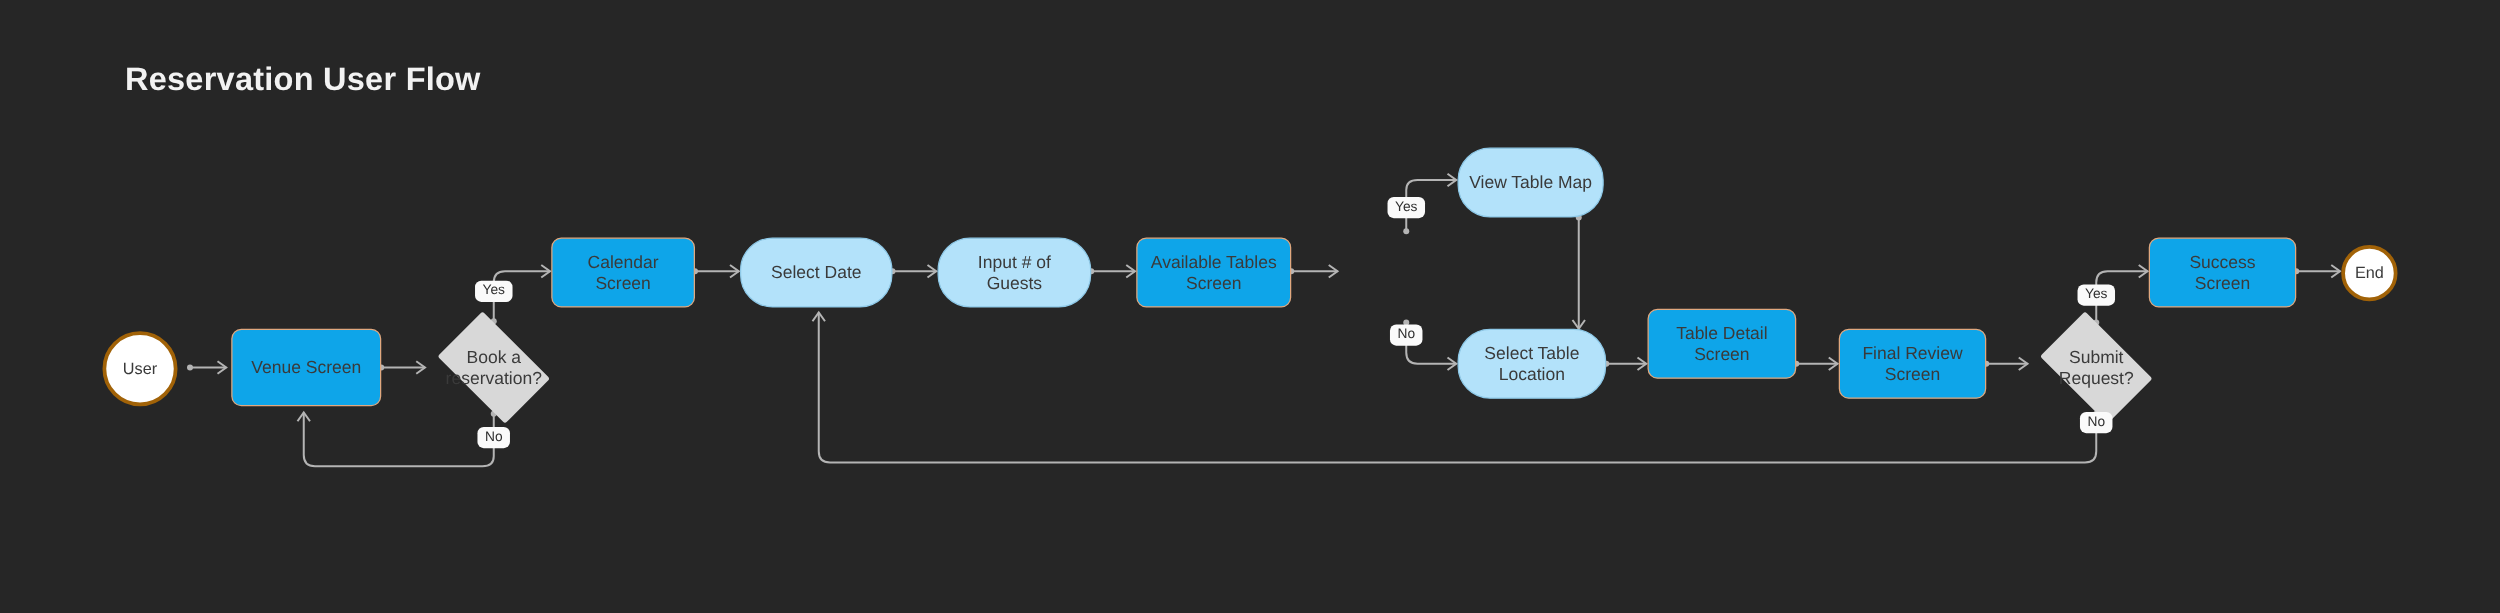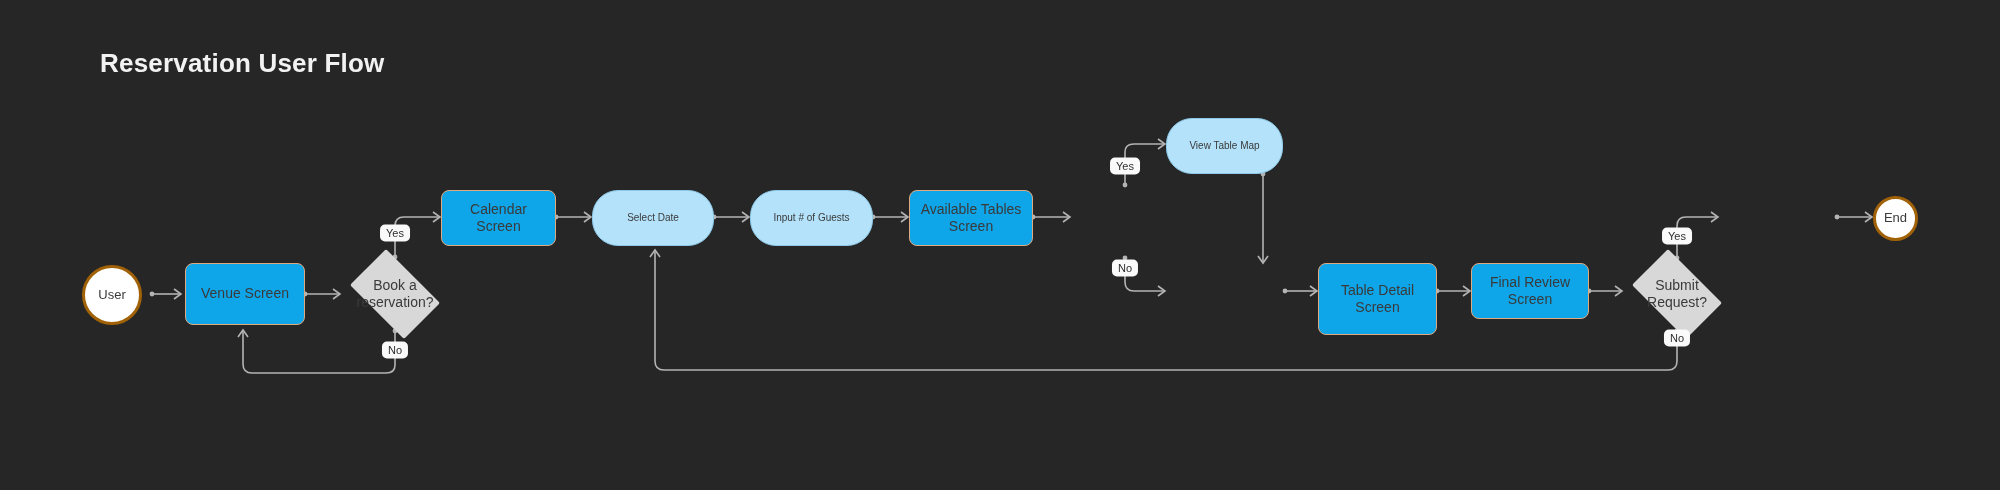--- a/index.html
+++ b/index.html
@@ -33,21 +33,21 @@
   .node .lbl{display:block;padding:0 8px;}
 
   
   .n-process{
     background:#0ea5e9;border:1px solid #e0a87f;border-radius:8px;
     font-size:14px;
   }
   
   .n-action{
     background:#b3e2fa;border:1px solid #8ec9e8;border-radius:26px;
-    font-size:10px;
+    font-size:14px;
   }
   
   .n-terminal{
     background:#ffffff;border:3px solid #a16207;border-radius:50%;
     font-size:13px;color:#3a3a3a;
   }
   
   .n-decision{background:transparent;font-size:14px;}
   .n-decision .dia{
     position:absolute;left:0;top:0;width:100%;height:100%;
@@ -207,34 +207,40 @@
 
     <div class="node n-process" style="left:909px;top:190px;width:124px;height:56px;">
       <span class="lbl">Available Tables Screen</span>
     </div>
 
 
     <div class="node n-action" style="left:1166px;top:118px;width:117px;height:56px;">
       <span class="lbl">View Table Map</span>
     </div>
 
-
-    <div class="node n-process" style="left:1318px;top:263px;width:119px;height:72px;">
+    <div class="node n-action" style="left:1166px;top:263px;width:119px;height:56px;">
+      <span class="lbl">Select Table Location</span>
+    </div>
+
+    <div class="node n-process" style="left:1318px;top:247px;width:119px;height:56px;">
       <span class="lbl">Table Detail Screen</span>
     </div>
 
     <div class="node n-process" style="left:1471px;top:263px;width:118px;height:56px;">
       <span class="lbl">Final Review Screen</span>
     </div>
 
     <div class="node n-decision" style="left:1623px;top:258px;width:108px;height:72px;">
       <div class="dia"></div>
       <span class="lbl">Submit Request?</span>
     </div>
 
+    <div class="node n-process" style="left:1719px;top:190px;width:118px;height:56px;">
+      <span class="lbl">Success Screen</span>
+    </div>
 
     <div class="node n-terminal" style="left:1873px;top:196px;width:45px;height:45px;">
       <span class="lbl">End</span>
     </div>
 
     <div class="edge-label" style="left:395px;top:233px;">Yes</div>
 
     <div class="edge-label" style="left:395px;top:350px;">No</div>
 
     <div class="edge-label" style="left:1125px;top:166px;">Yes</div>

